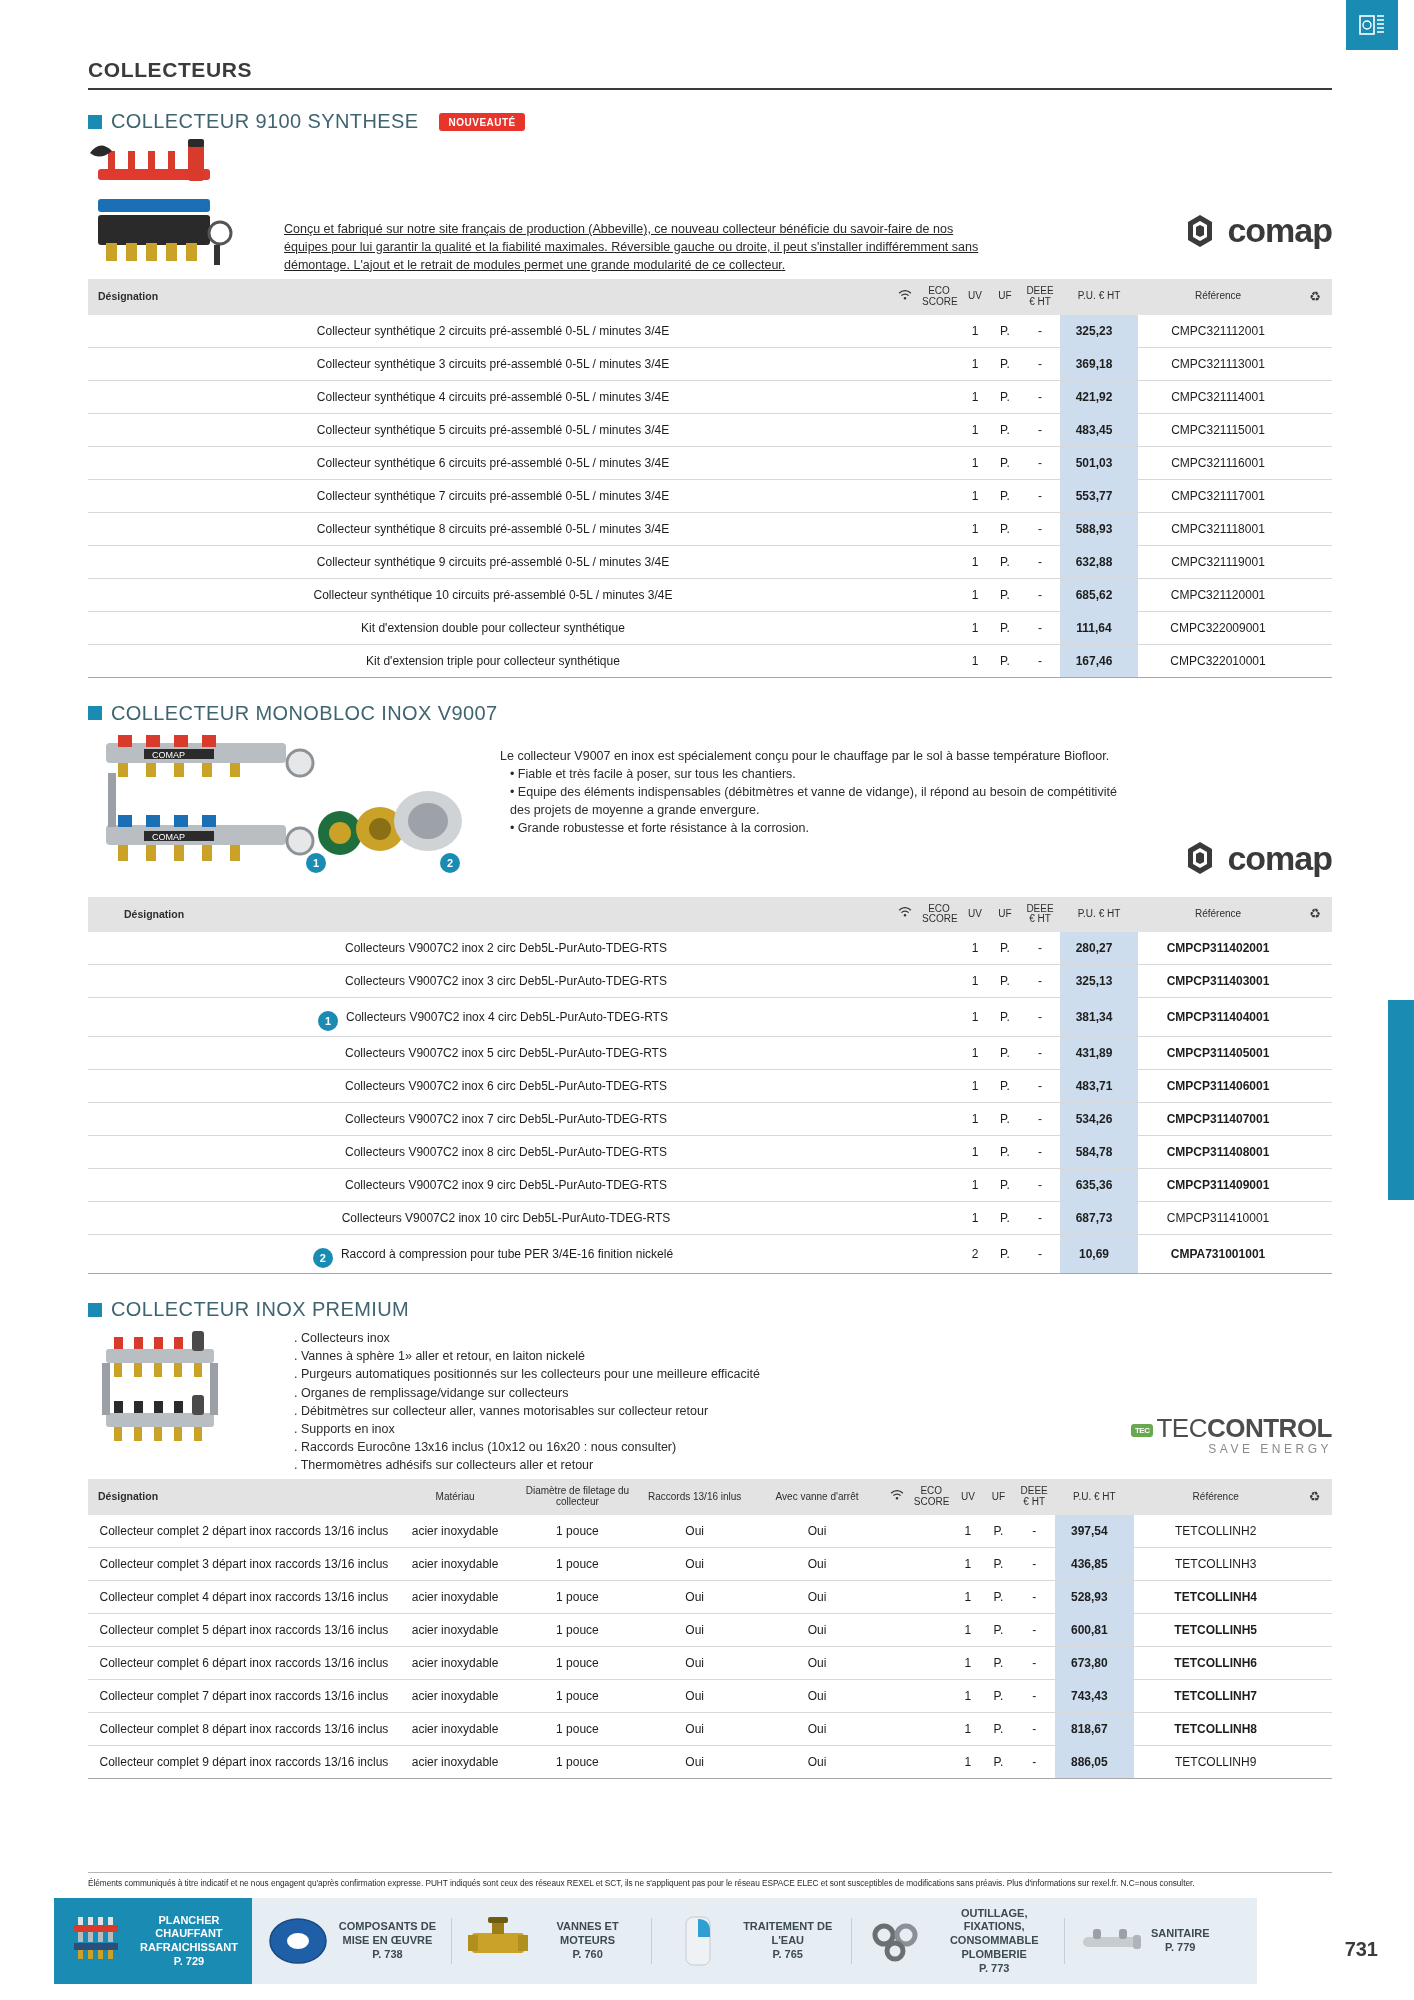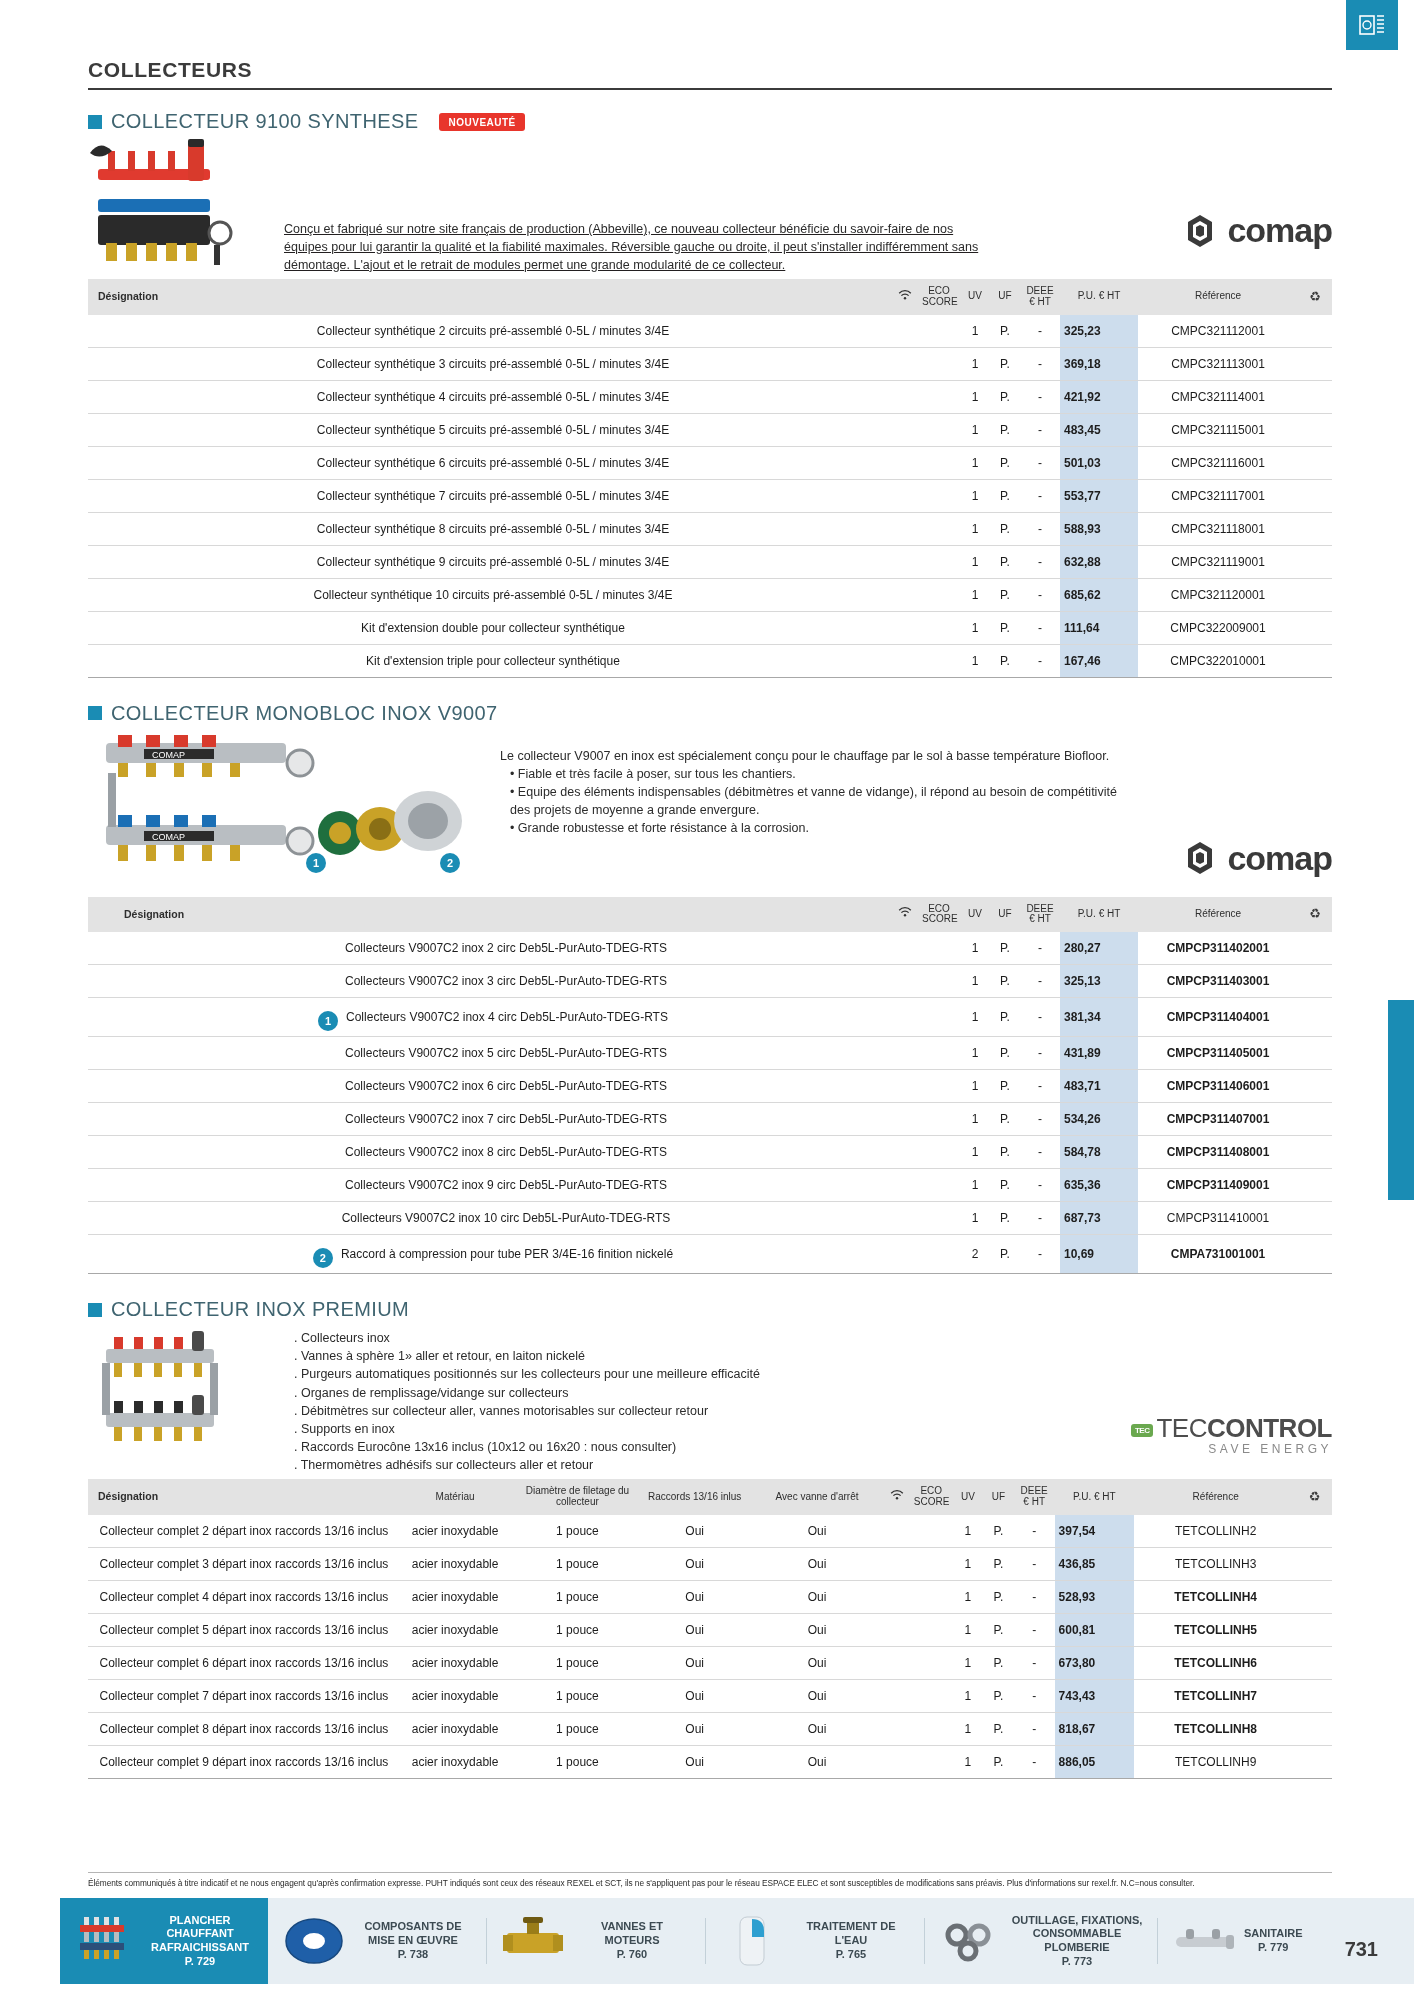--- a/index.html
+++ b/index.html
@@ -77,21 +77,21 @@
     padding: 7px 4px; line-height: 1.08; vertical-align: middle;
   }
   table.pt thead th.desig { text-align: left; font-weight: bold; font-size: 10.5px; padding-left: 10px; }
   table.pt tbody td {
     font-size: 12px; color: #1d1d1d; padding: 9px 4px;
     border-bottom: 1px solid #d8d8d8; text-align: center; background: #fff;
     white-space: nowrap; overflow: hidden;
   }
   table.pt tbody tr:last-child td { border-bottom: 1px solid #a8a8a8; }
   table.pt tbody td.desig { text-align: center; padding-left: 10px; }
-  table.pt td.price { background: #cddded; font-weight: bold; text-align: left; padding-right: 14px; }
+  table.pt td.price { background: #cddded; font-weight: bold; text-align: center; padding-right: 14px; }
   table.pt th.price-h { background: #e3e3e3; }
   table.pt td.ref { font-size: 12px; text-align: center; }
   table.pt td.ref.bold { font-weight: bold; }
   .dash { color: #555; }
 
   .col-wifi { width: 26px; }
   .col-eco { width: 42px; }
   .col-uv { width: 30px; }
   .col-uf { width: 30px; }
   .col-deee { width: 40px; }
@@ -109,21 +109,21 @@
   
   .img-box { position: relative; }
 
   
   .disclaimer {
     position:absolute; left:88px; top:1872px; width: 1244px;
     font-size: 8.3px; color:#2b2b2b; border-top:1px solid #b5b5b5; padding-top:5px;
     letter-spacing: -0.05px;
   }
   .footnav {
-    position:absolute; left:0; top:1898px; width:1414px; height:86px;
+    position:absolute; left:0; top:1898px; width:1257px; height:86px;
     background:#e7eef3; display:flex; align-items:center;
   }
   .footnav .spacer { width: 60px; height:100%; background:#fff; }
   .fn-item { display:flex; align-items:center; height:100%; position:relative; padding: 0 14px; }
   .fn-item.active { background:#1a8cb4; }
   .fn-item .lbl { font-size: 11px; font-weight:bold; color:#3c4a52; line-height:1.25; text-align:center; }
   .fn-item.active .lbl { color:#fff; }
   .fn-sep { width:1px; height:46px; background:#c3d0d8; }
   .fn-thumb { width: 64px; height: 56px; margin-right: 8px; position:relative; }
   .pagenum {

